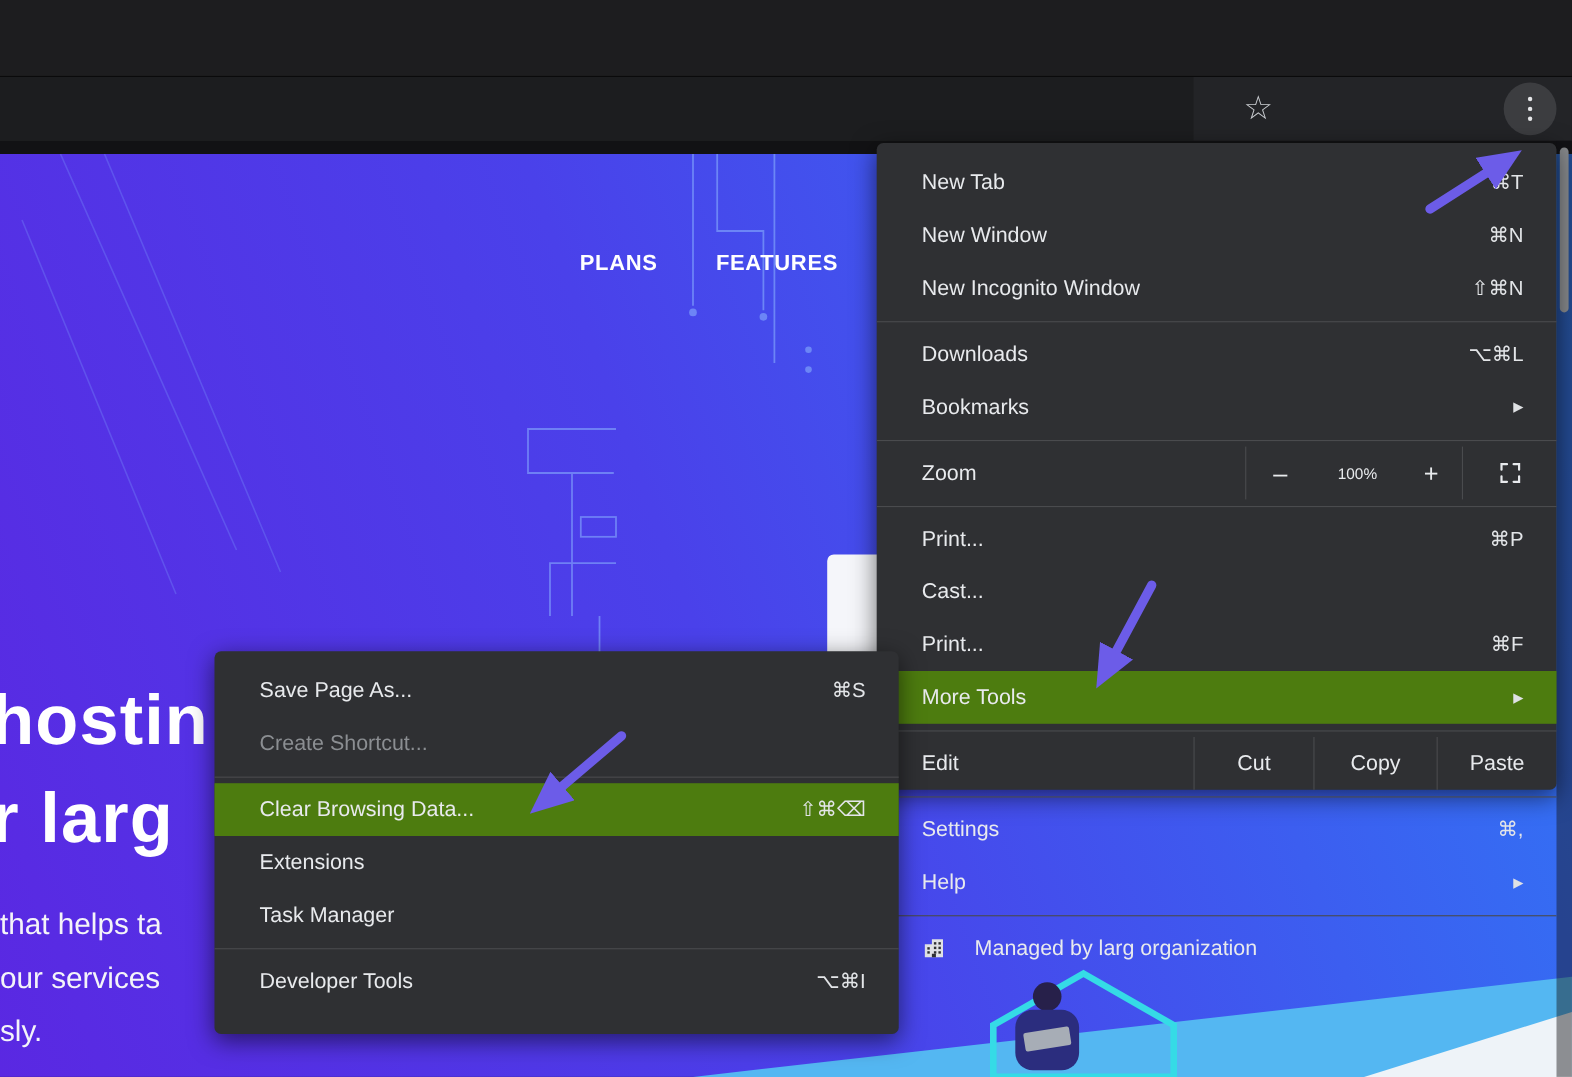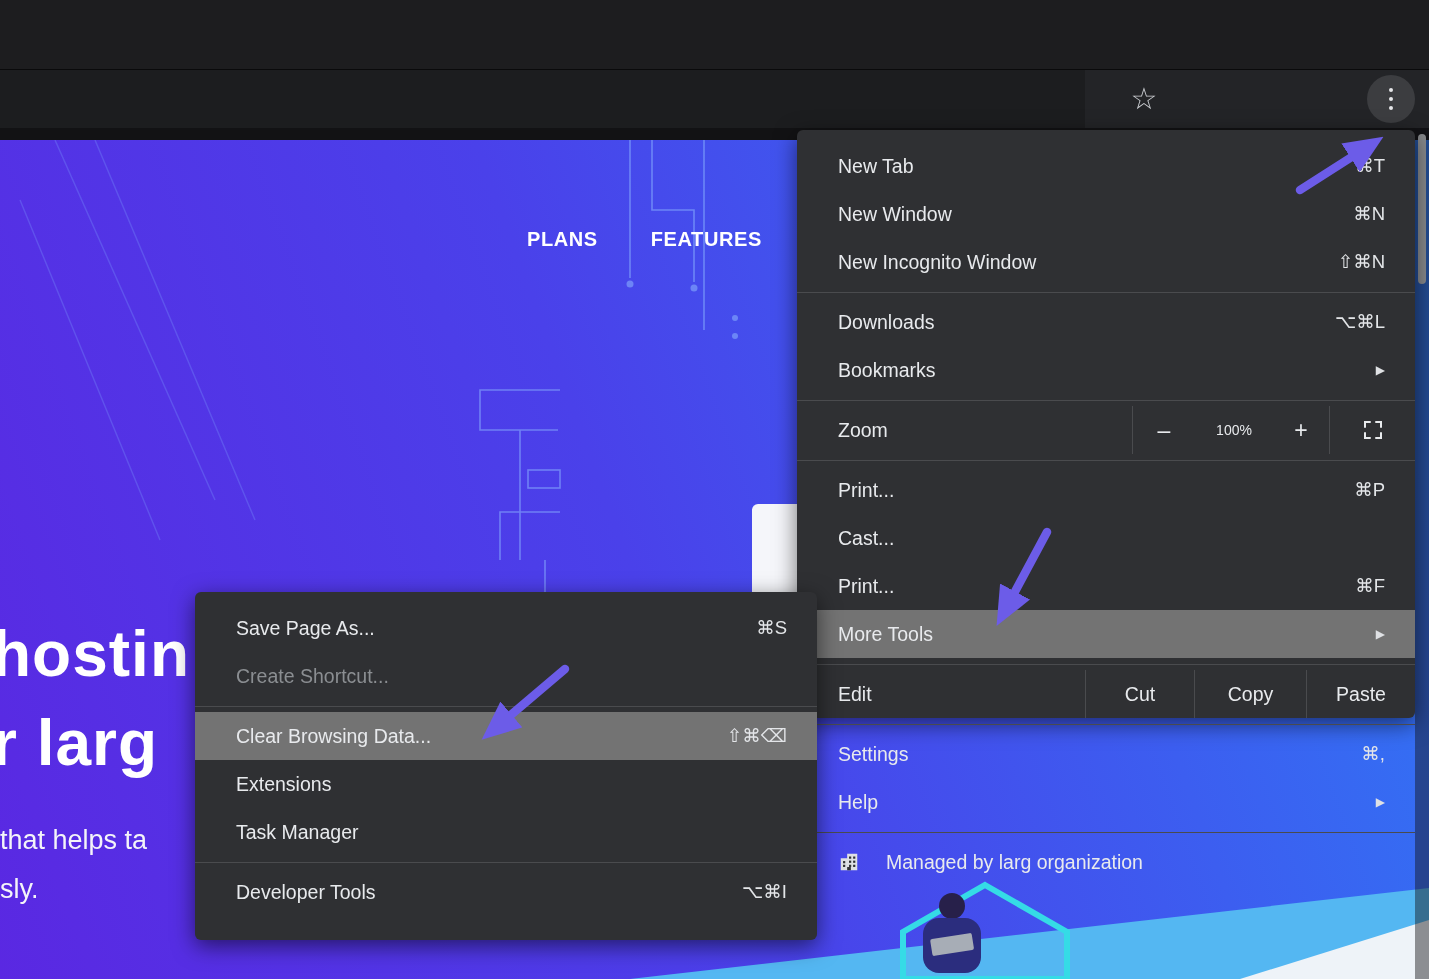--- a/index.html
+++ b/index.html
@@ -85,21 +85,21 @@
   .main-menu { left: 797px; top: 130px; width: 618px; height: 588px; padding-bottom: 4px; }
   .sub-menu  { left: 173px; top: 592px; width: 622px; height: 348px; padding-bottom: 24px; margin-left: 22px; }
 
   .mrow {
     height: 48px; display: flex; align-items: center;
     padding: 0 30px 0 41px; font-size: 19.5px; cursor: pointer;
   }
   .mrow .lbl { flex: 1; }
   .mrow .sc  { font-size: 18.5px; color: #e3e5e8; }
   .mrow .sub-arrow { font-size: 12px; color: #dfe1e4; }
-  .mrow.highlight { background: #737373; }
+  .mrow.highlight { background: #4d7c0f; }
   .mrow.disabled  { color: #8b8e92; cursor: default; }
   .msep { height: 1px; background: #4a4b4e; margin: 5.5px 0; }
   .vdiv { width: 1px; align-self: stretch; background: #4a4b4e; }
 
   .zoom-row, .edit-row { padding-right: 0; }
   .zoom-cell { display: flex; align-items: center; justify-content: center; height: 100%; }
   .zoom-minus { width: 62px; font-size: 23px; cursor: pointer; }
   .zoom-level { width: 78px; font-size: 14px; }
   .zoom-plus  { width: 56px; font-size: 23px; cursor: pointer; }
   .zoom-fs    { width: 85px; cursor: pointer; }
@@ -160,20 +160,21 @@
 
     <div class="white-card"></div>
 
     <div class="hero-heading">
       <div>hostin</div>
       <div>r larg</div>
     </div>
 
     <div class="hero-paragraph">
       <div>that helps ta</div>
+      <div>our services</div>
       <div>sly.</div>
     </div>
 
     <svg class="illustration" width="829" height="99" viewBox="0 0 829 99" fill="none">
       <polygon points="30,99 829,8 829,99" fill="#54b7f2"></polygon>
       <polygon points="640,99 829,40 829,99" fill="#eef3f8"></polygon>
       <polygon points="385,5 467,52 467,99 303,99 303,52" stroke="#35dbe6" stroke-width="6" fill="none"></polygon>
       <circle cx="352" cy="26" r="13" fill="#27204a"></circle>
       <rect x="323" y="38" width="58" height="55" rx="16" fill="#2b2d7e"></rect>
       <rect x="331" y="56" width="42" height="17" rx="2" fill="#a7adb6" transform="rotate(-9 352 64)"></rect>

